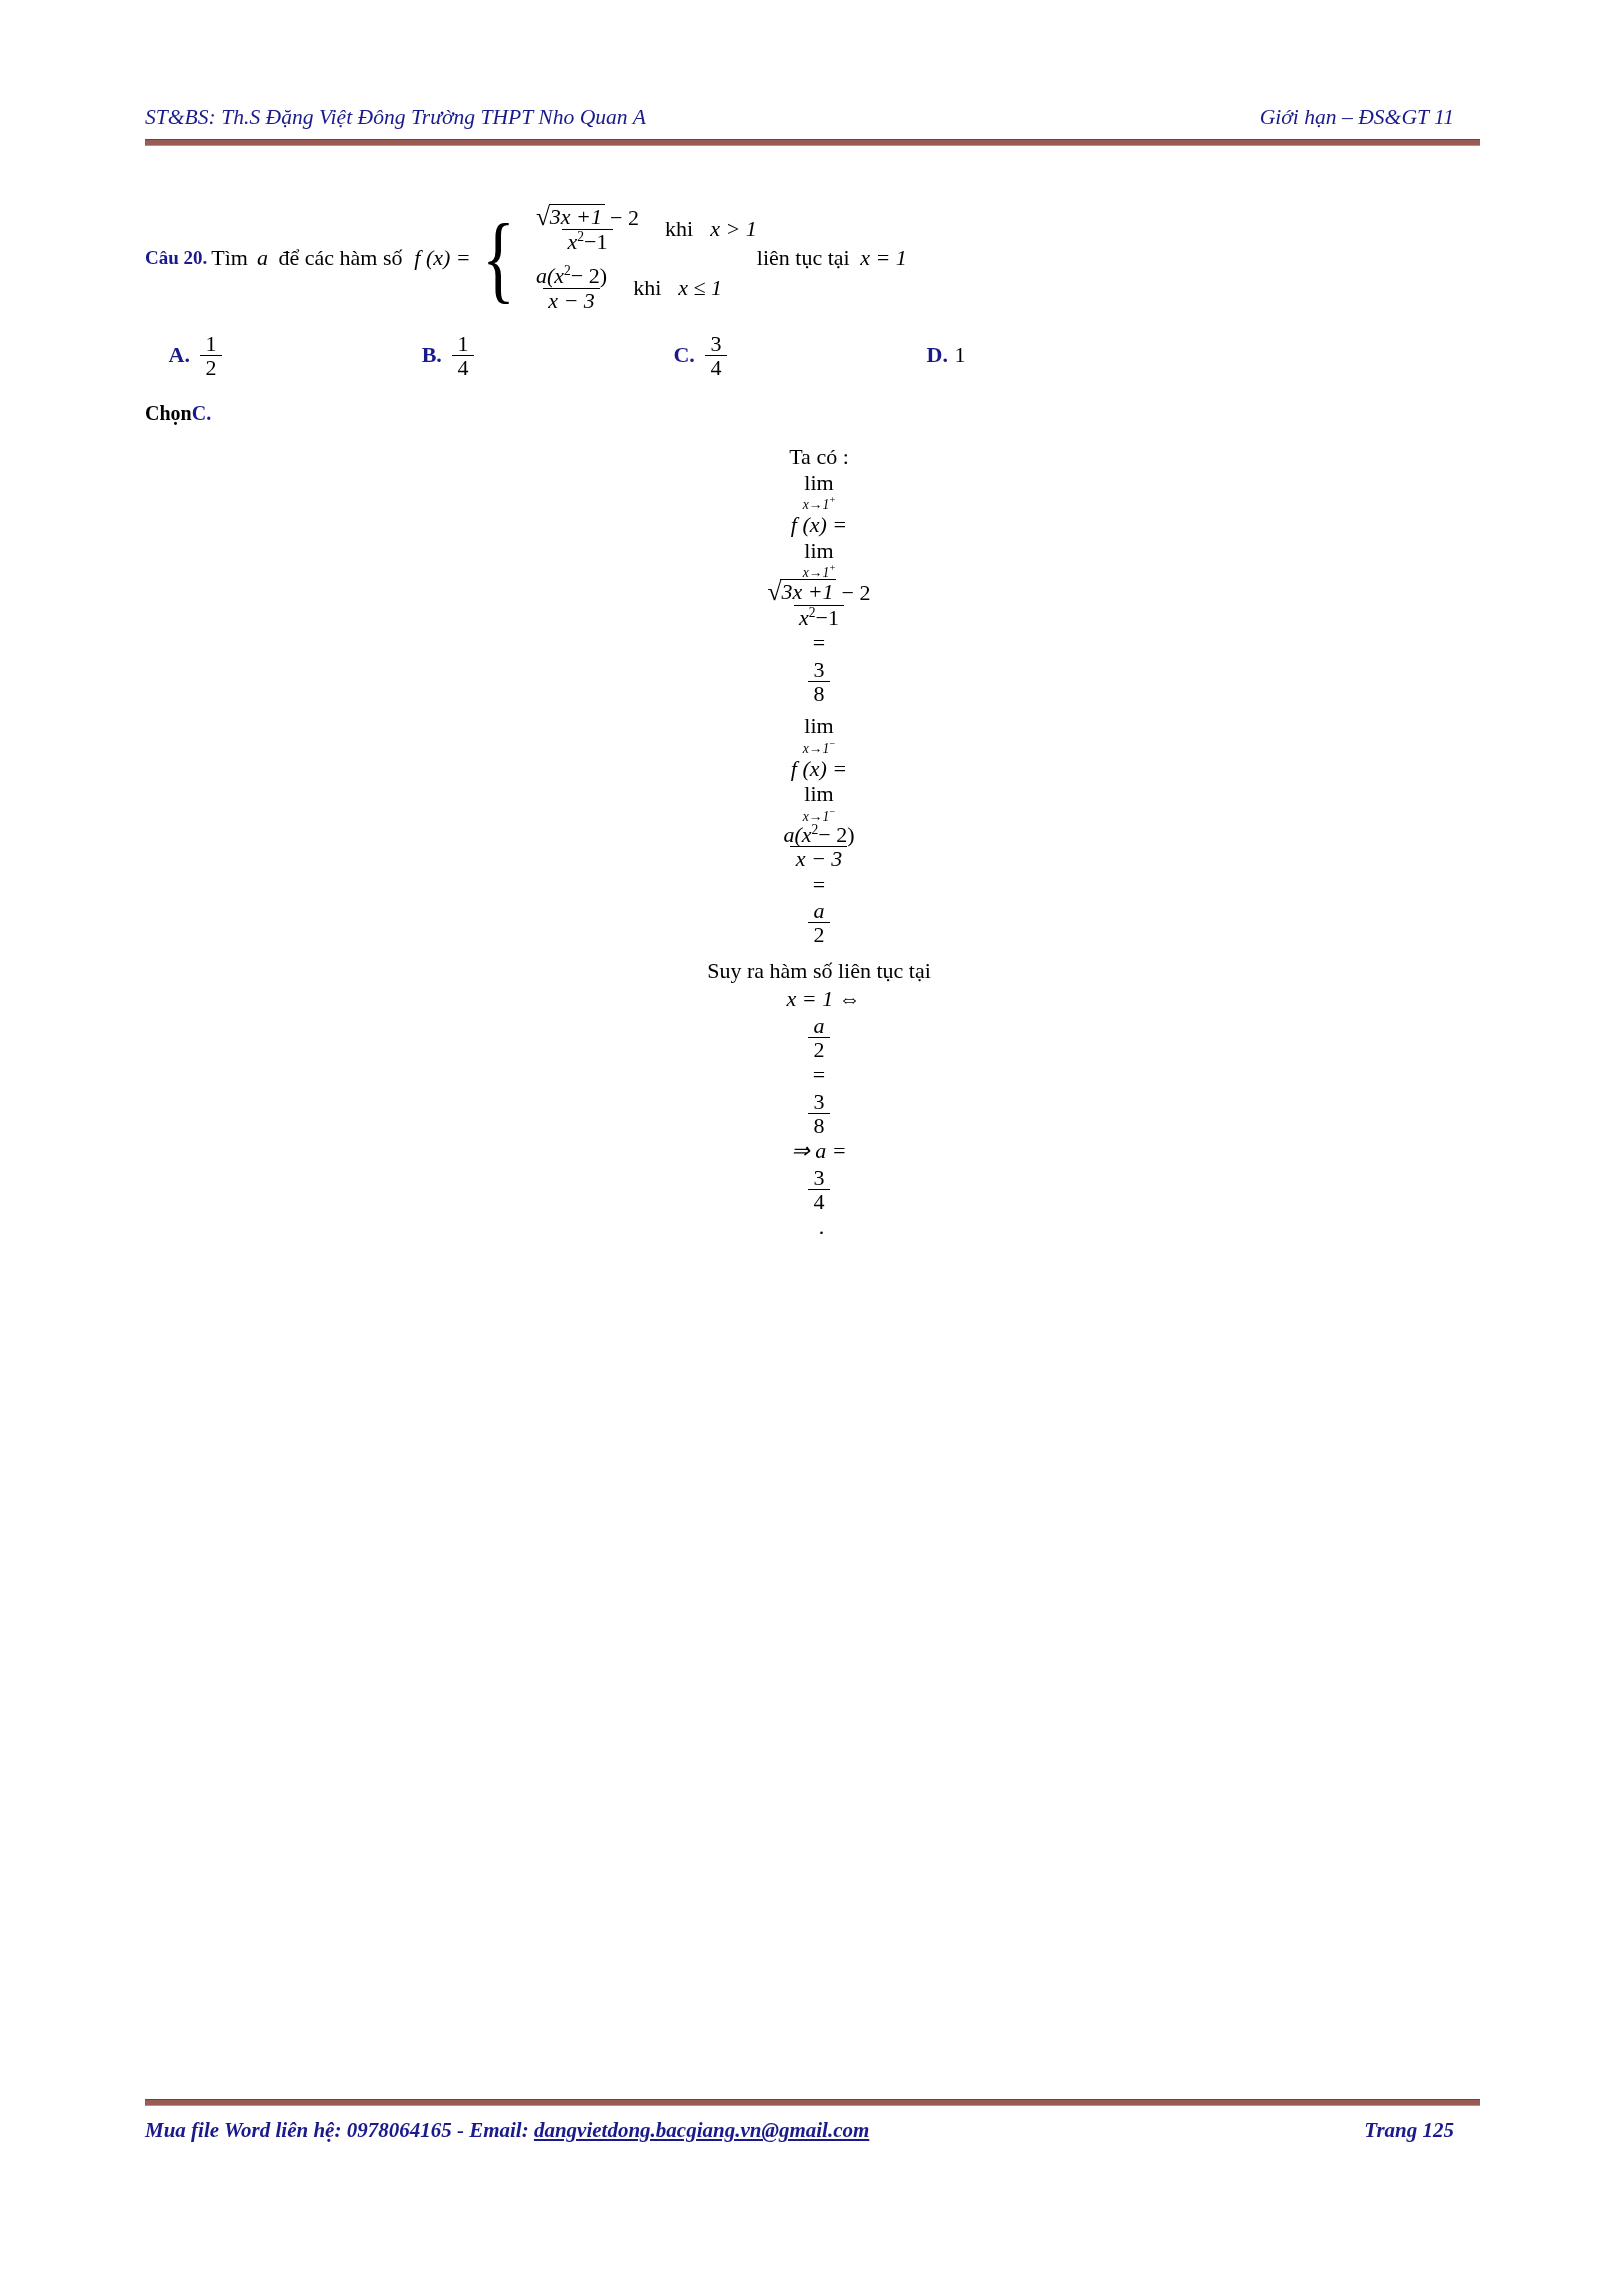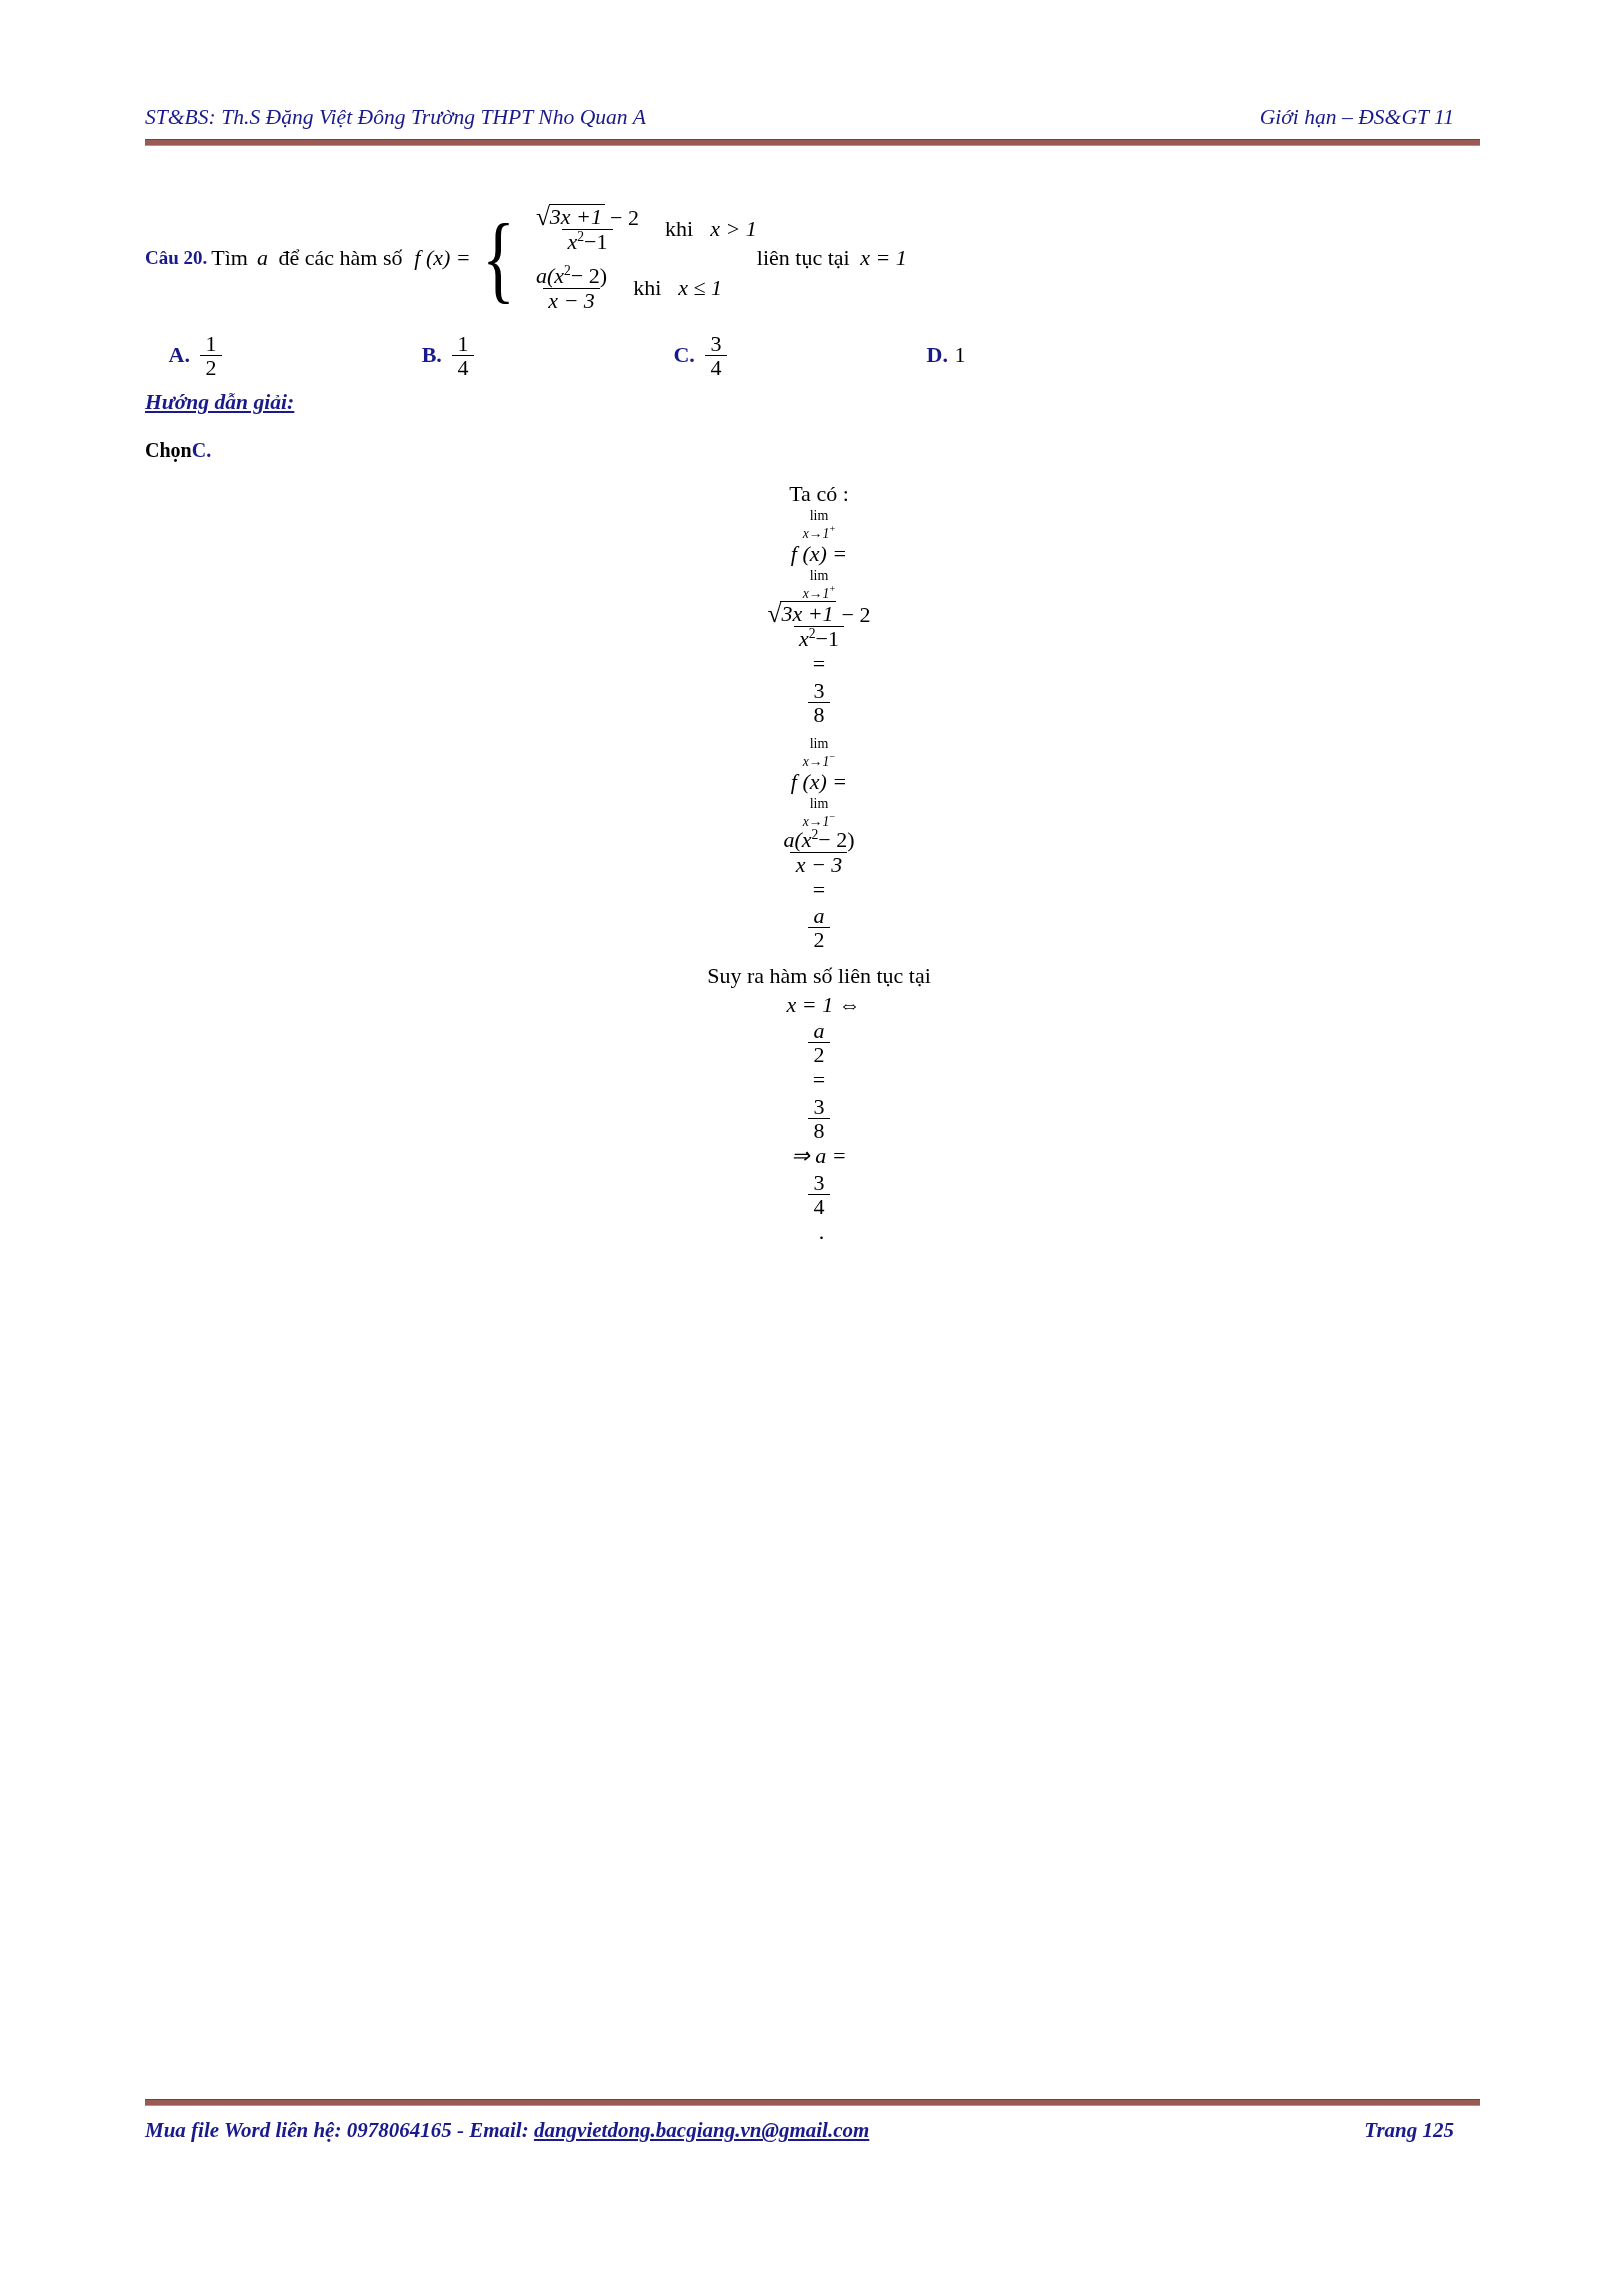--- a/index.html
+++ b/index.html
@@ -205,21 +205,21 @@
     margin-bottom: 10.5px;
     flex-direction: column;
   }
   .limop {
     display: inline-flex;
     flex-direction: column;
     align-items: center;
     line-height: 1;
     margin: 0 5.2px;
   }
-  .limop .lim-main { font-size: 14px; }
+  .limop .lim-main { font-size: 22px; }
   .limop .lim-sub { font-size: 13.7px; margin-top: 1.3px; }
 </style>
 </head>
 <body>
 
 <div class="page">
 
   <div class="header">
     <span class="left">ST&amp;BS: Th.S Đặng Việt Đông Trường THPT Nho Quan A</span>
     <span class="right">Giới hạn – ĐS&amp;GT 11</span>
@@ -298,21 +298,20 @@
           <span class="den">4</span>
         </span>
       </span>
 
       <span class="ans d-pos">
         <span class="key">D.</span>
         <span>1</span>
       </span>
     </div>
 
-    <div class="guide">Hướng dẫn giải:</div>
 
     <div class="chon">
       <span>Chọn</span><span class="pick">C.</span>
     </div>
 
     <div class="work">
 
       <div class="work-row">
         <span>Ta có :</span>
         <span class="limop">

